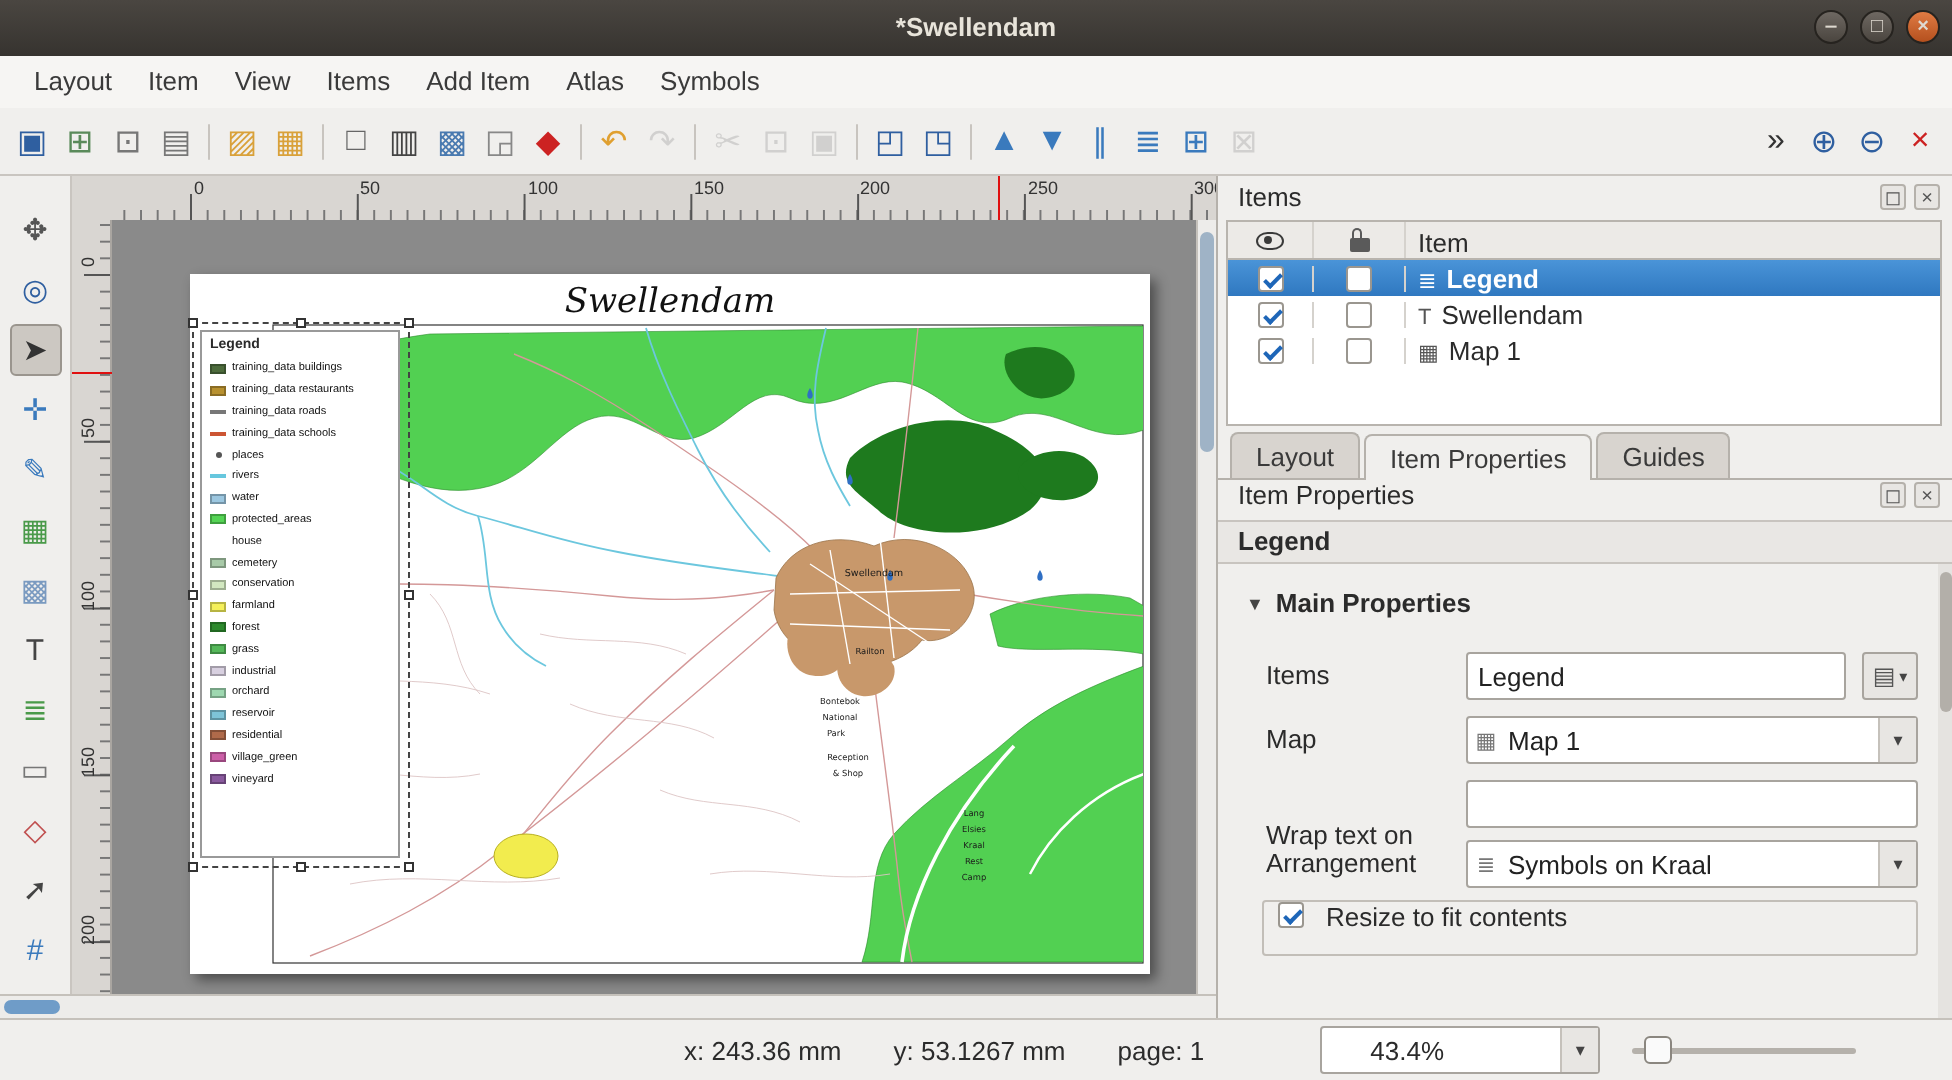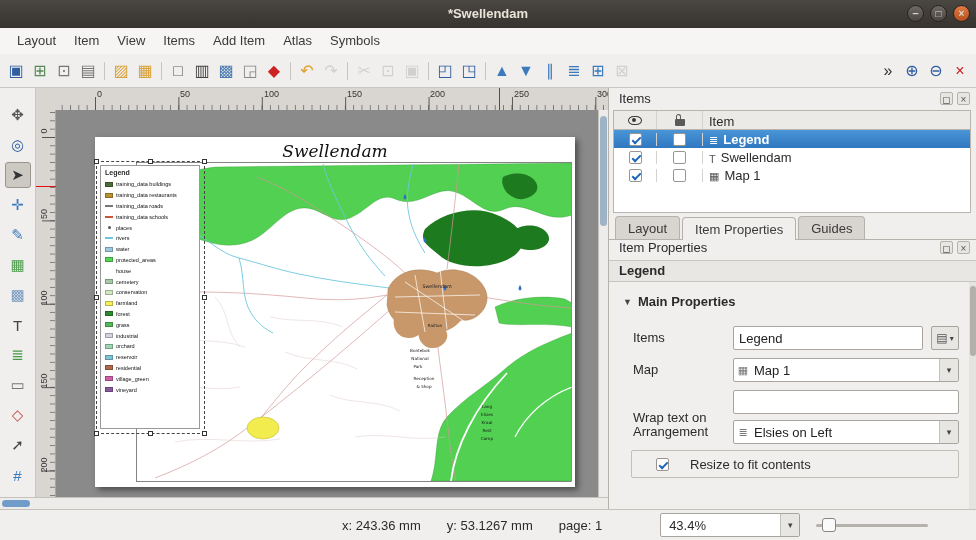--- a/index.html
+++ b/index.html
@@ -149,29 +149,29 @@
     display:flex;align-items:center;box-sizing:border-box;font-size:13px}
   .combo .cicon{width:18px;text-align:center;font-size:11px;color:#777;flex:none}
   .combo .ctext{flex:1;padding-left:2px;color:#222}
   .combo .carrow{width:18px;height:100%;border-left:1px solid #c5c1bb;background:#e8e6e3;
     display:flex;align-items:center;justify-content:center;font-size:9px;color:#444;flex:none}
   .ddbtn{position:absolute;width:28px;height:24px;border:1px solid #a8a49e;border-radius:2px;
     background:#e8e6e3;display:flex;align-items:center;justify-content:center;font-size:12px;
     color:#555;box-sizing:border-box;gap:2px}
   .ddbtn::after{content:"▾";font-size:8px;color:#444}
   .resize-frame{position:absolute;left:22px;top:168px;width:328px;height:28px;border:1px solid #c2beb8;
-    border-radius:2px;display:flex;align-items:center;gap:21px;padding-left:24px;box-sizing:border-box}
+    border-radius:2px;display:flex;align-items:flex-start;gap:11px;padding-left:7px;box-sizing:border-box}
 
   
   .statusbar{position:absolute;left:0;top:509px;width:976px;height:31px;background:#f0efed;
     border-top:1px solid #c5c1bb;display:flex;align-items:center;box-sizing:border-box}
   .coords{display:flex;gap:26px;margin-left:342px;color:#2b2b2b}
   .zoombox{margin-left:58px;width:140px;height:24px;border:1px solid #a8a49e;background:#fff;
     border-radius:2px;display:flex;align-items:center;box-sizing:border-box}
-  .zoombox .ztext{flex:1;padding-left:8px}
+  .zoombox .ztext{flex:1;padding-left:24px}
   .zoombox .carrow{width:18px;height:100%;border-left:1px solid #c5c1bb;background:#e8e6e3;
     display:flex;align-items:center;justify-content:center;font-size:9px;color:#444}
   .slider{position:relative;margin-left:16px;width:112px;height:24px}
   .slider .track{position:absolute;left:0;right:0;top:11px;height:3px;background:#b5b1ab;border-radius:2px}
   .slider .sthumb{position:absolute;left:6px;top:5px;width:14px;height:14px;background:#fafafa;
     border:1px solid #8a867f;border-radius:3px;box-sizing:border-box}
 </style>
 </head>
 <body>
 
@@ -555,21 +555,21 @@
       <span class="ctext">Map 1</span>
       <span class="carrow">▾</span>
     </div>
 
     <div class="frow-label" style="top:124px">Wrap text on</div>
     <input class="txt" style="left: 124px; top: 108px; width: 226px;">
 
     <div class="frow-label" style="top:138px">Arrangement</div>
     <div class="combo" style="left:124px;top:138px;width:226px">
       <span class="cicon">≣</span>
-      <span class="ctext">Elsies on Left</span>
+      <span class="ctext">Symbols on Kraal</span>
       <span class="carrow">▾</span>
     </div>
 
     <div class="resize-frame">
       <span class="cb checked"></span>
       <span>Resize to fit contents</span>
     </div>
   </div>
   <div class="props-scroll">
       <div class="thumb"></div>

